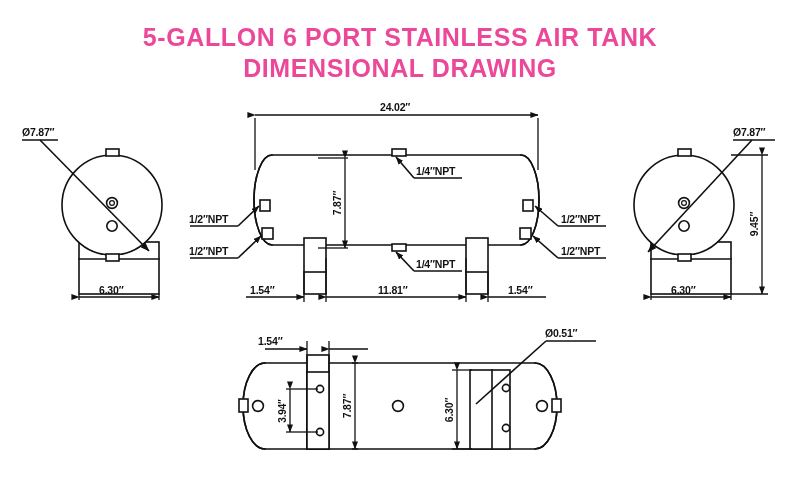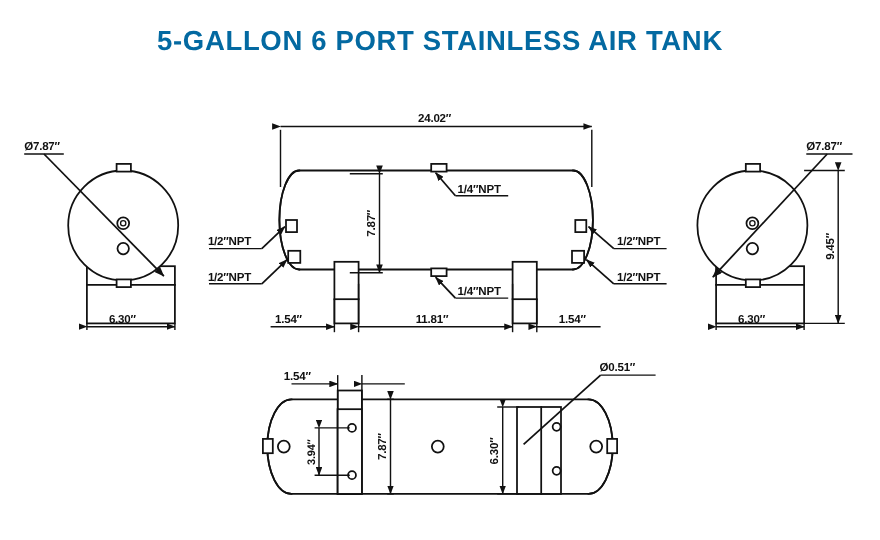--- a/index.html
+++ b/index.html
@@ -26,21 +26,21 @@
     left: 0;
     width: 800px;
     text-align: center;
   }
   .title-line {
     font-family: "Liberation Sans", sans-serif;
     font-weight: bold;
     font-size: 25px;
     letter-spacing: 0.6px;
     line-height: 31px;
-    color: #0369a1;
+    color: #ec4899;
     white-space: nowrap;
   }
   svg.sheet {
     position: absolute;
     top: 0;
     left: 0;
   }
   .ln {
     stroke: #111111;
     fill: none;
@@ -86,20 +86,21 @@
     letter-spacing: -0.2px;
   }
 </style>
 </head>
 <body>
 
 <div id="drawing-root">
 
   <div class="title-block">
     <div class="title-line">5-GALLON 6 PORT STAINLESS AIR TANK</div>
+    <div class="title-line">DIMENSIONAL DRAWING</div>
   </div>
 
   <svg class="sheet" width="800" height="491" viewBox="0 0 800 491">
     <defs>
       <marker id="ah" markerWidth="9" markerHeight="7" refX="8.6" refY="3.5" orient="auto" markerUnits="userSpaceOnUse">
         <path d="M0,0 L9,3.5 L0,7 z" class="arrowfill"></path>
       </marker>
       <marker id="ahs" markerWidth="8" markerHeight="6" refX="7.6" refY="3" orient="auto" markerUnits="userSpaceOnUse">
         <path d="M0,0 L8,3 L0,6 z" class="arrowfill"></path>
       </marker>

